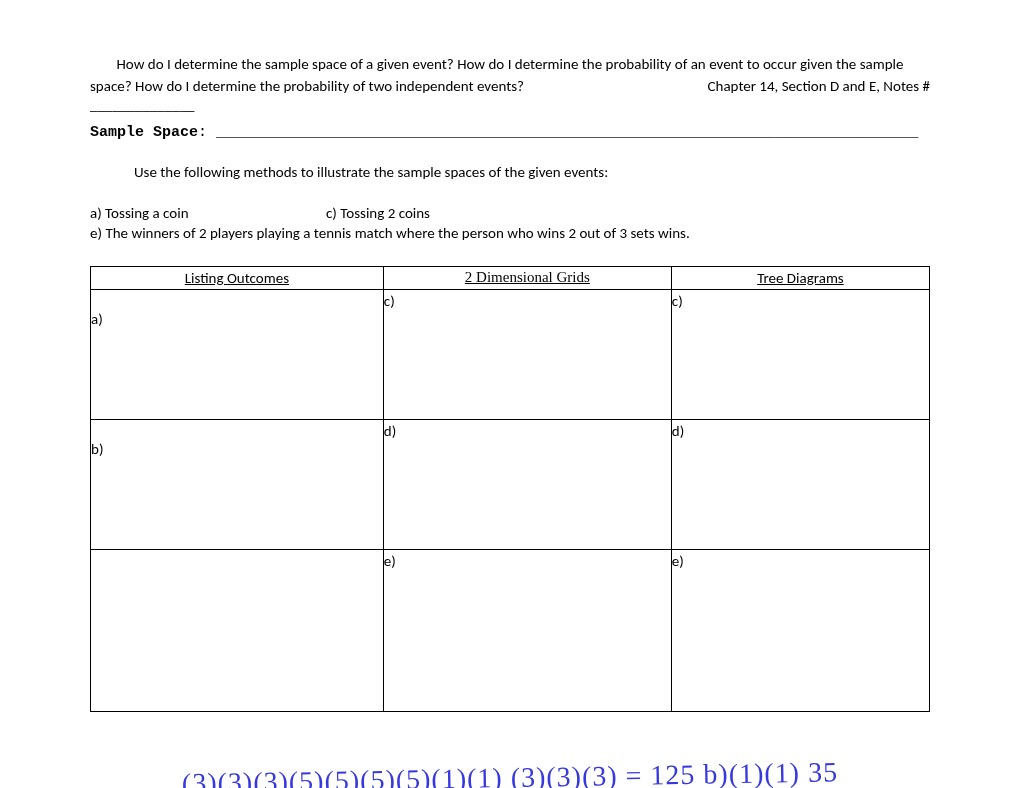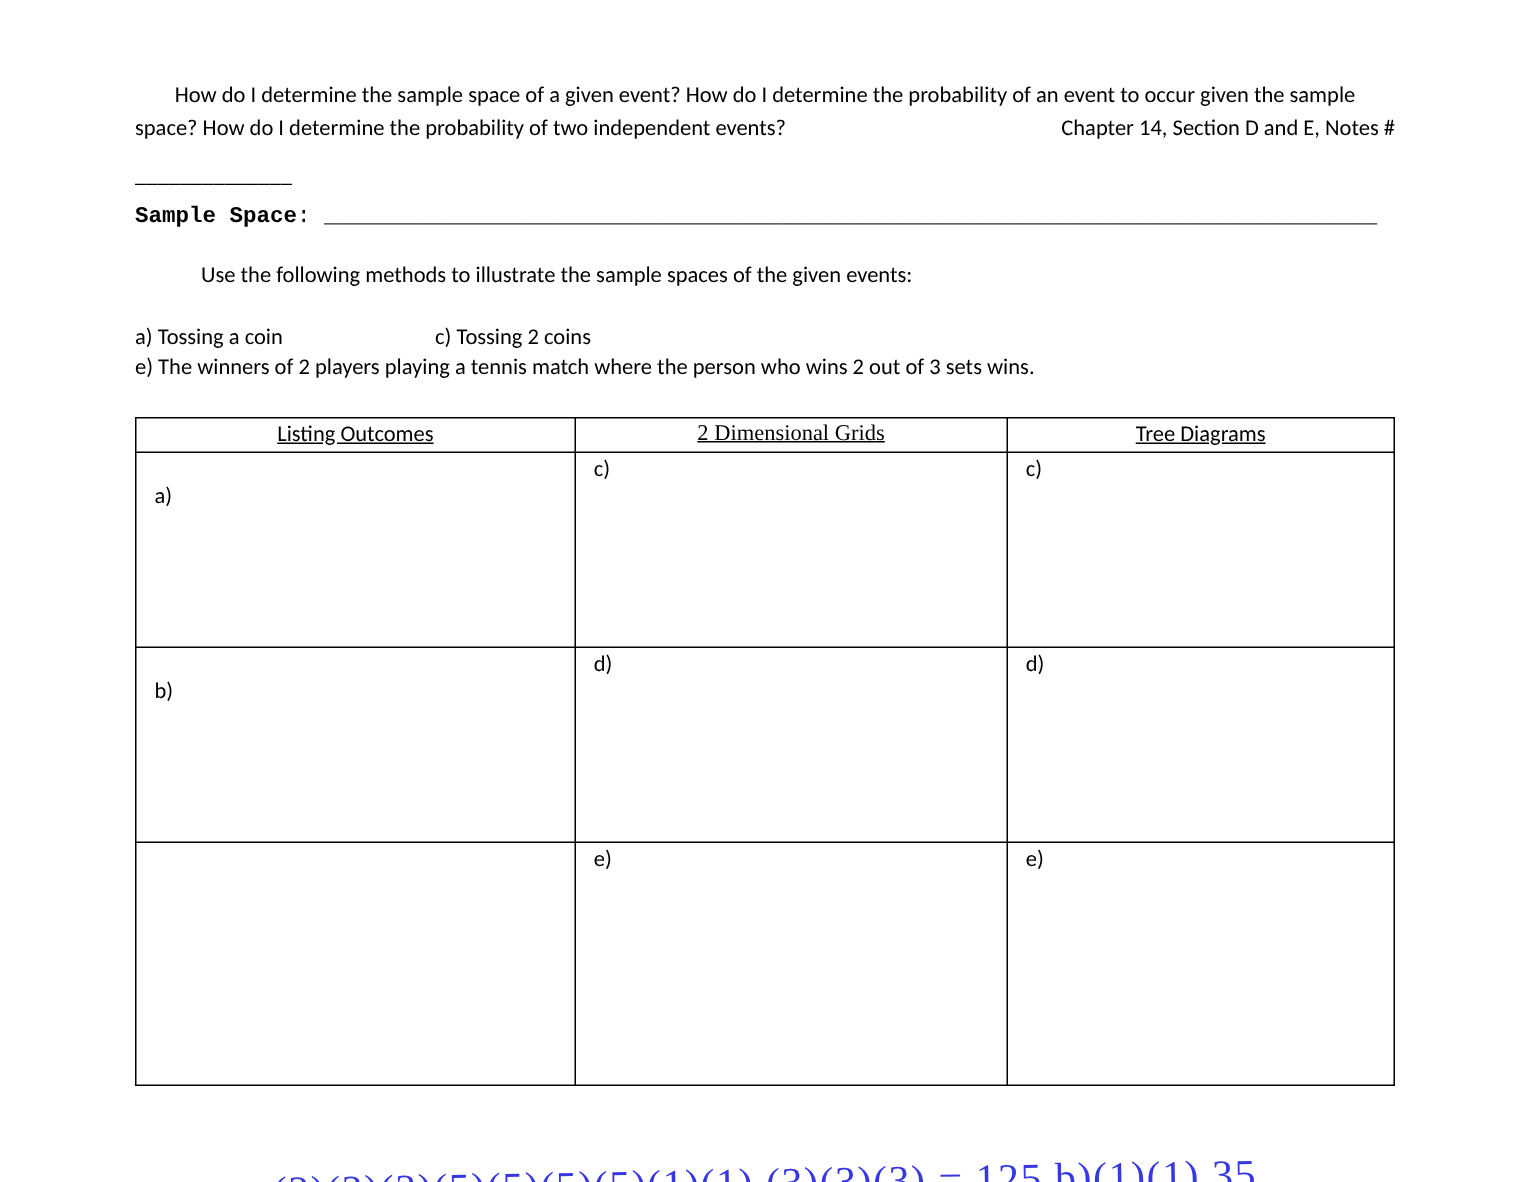--- a/index.html
+++ b/index.html
@@ -20,52 +20,53 @@
       margin-bottom: 2px;
       text-align: center;
     }
     .chapter-line {
       display: flex;
       justify-content: space-between;
       line-height: 1.3;
       gap: 33px;
     }
     .underline-short {
-      margin-top: 12px;
+      margin-top: 0;
       margin-bottom: 10px;
     }
     .sample-space-line {
       margin-bottom: 22px;
       font-family: Liberation Mono, monospace;
     }
     .bold {
       font-weight: bold;
     }
     .methods-text {
       margin-bottom: 22px;
       margin-left: 44px;
     }
     .options-block {
       margin-bottom: 22px;
       line-height: 1.35;
     }
     .option-row {
       display: flex;
+      gap: 36px;
     }
     .option-col1 {
       width: 200px;
     }
     table {
       border-collapse: collapse;
       width: 100%;
     }
     th, td {
       border: 1px solid #000;
       vertical-align: top;
-      padding: 2px 12px;
+      padding: 2px 0;
     }
     th {
       font-weight: normal;
       text-align: center;
       text-decoration: underline;
       height: 22px;
     }
     .col1 { width: 295px; }
     .col2 { width: 290px; font-family: Liberation Serif, serif; }
     .col3 { width: 260px; }

